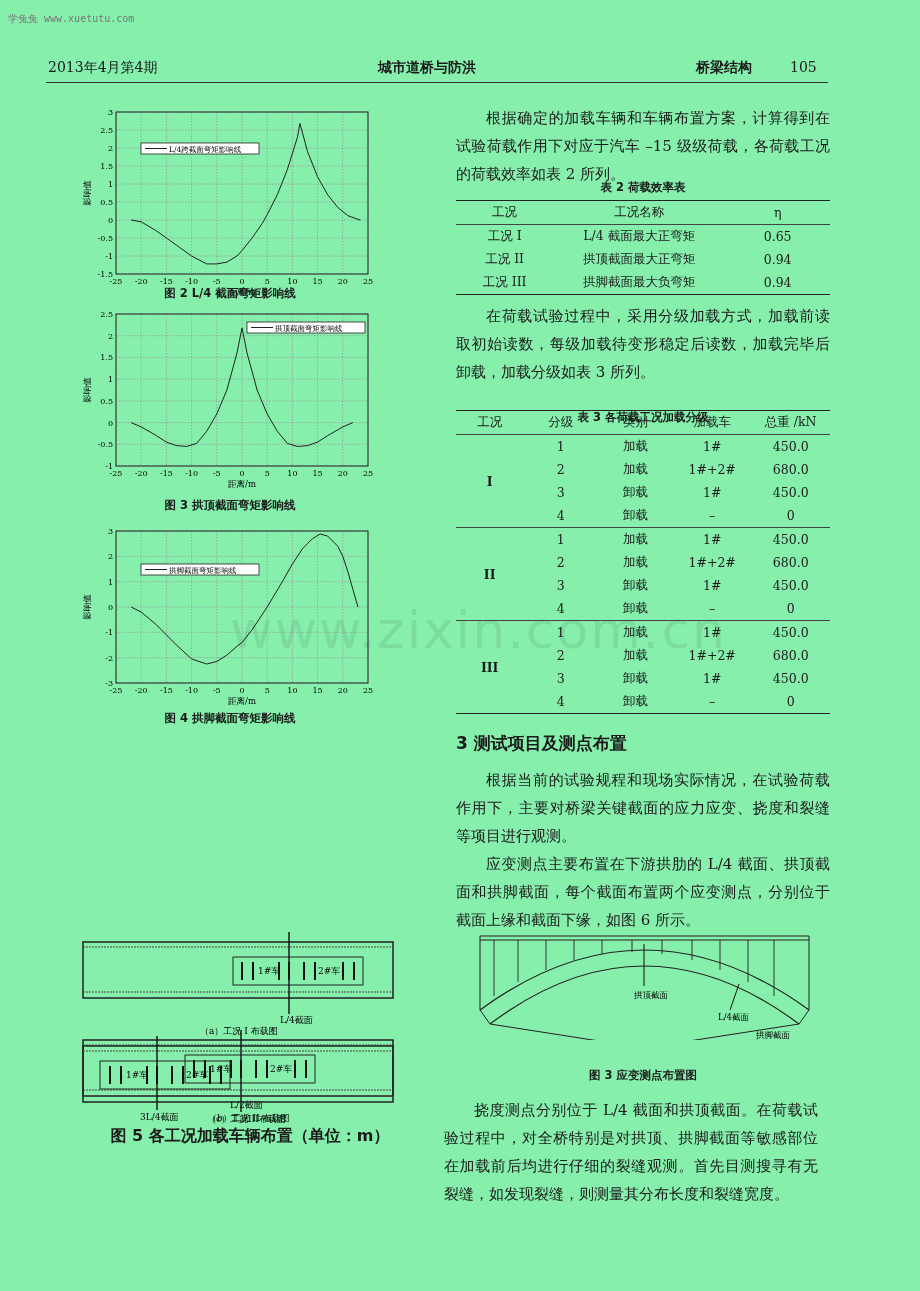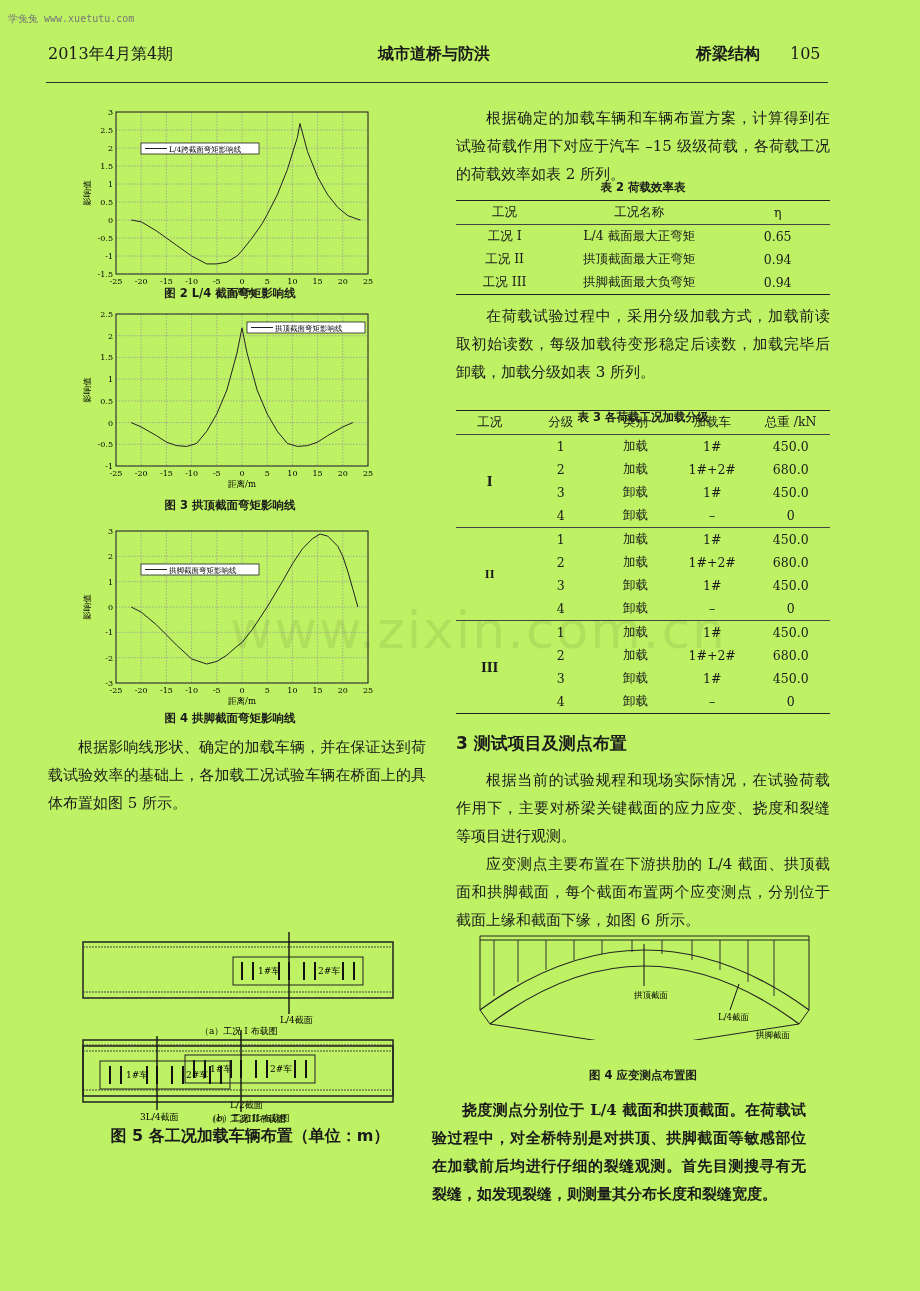--- a/index.html
+++ b/index.html
@@ -1,20 +1,20 @@
 <!DOCTYPE html>
 <html><head>
 <meta charset="utf-8">
 <style>
   body { margin:0; background:#fff; }
-  #page { position:relative; width:920px; height:1291px; background:#bef264; overflow:hidden;
+  #page { position:relative; width:920px; height:1291px; background:#86efac; overflow:hidden;
     font-family:"DejaVu Serif","Liberation Serif",serif; color:#1a1a1a; }
   .abs { position:absolute; }
   .watermark-top { left:8px; top:12px; font-size:10px; color:#777; font-family:"DejaVu Sans Mono",monospace; }
-  .hdr { top:44px; font-size:16px; }
+  .hdr { top:59px; font-size:14px; }
   .hdr-rule { left:46px; top:82px; width:782px; height:0; border-top:1.5px solid #333; }
   .para { font-size:15px; line-height:28px; text-align:justify; }
   .para p { margin:0; text-indent:2em; }
   .cap { font-family:"DejaVu Sans","Liberation Sans",sans-serif; font-weight:bold; font-size:11.5px; text-align:center; }
   .sec { font-family:"DejaVu Sans","Liberation Sans",sans-serif; font-weight:bold; font-size:17px; }
   table.t { border-collapse:collapse; font-size:12.5px; width:100%; }
   table.t th, table.t td { text-align:center; font-weight:normal; padding:0; height:23px; }
   table.t thead tr { border-top:1.6px solid #222; border-bottom:1px solid #444; }
   table.t tbody.last tr:last-child { border-bottom:1.6px solid #222; }
   table.t tbody.grp { border-bottom:1px solid #444; }
@@ -183,21 +183,20 @@
       <text x="10" y="84" font-size="8.5" text-anchor="middle" transform="rotate(-90 10 84)">影响值</text>
       <g>
         <rect x="61" y="41" width="118" height="11" fill="#fff" stroke="#222" stroke-width="0.8"></rect>
         <line x1="65" y1="46.5" x2="87" y2="46.5" stroke="#222"></line>
         <text x="89" y="49.5" font-size="7.5">拱脚截面弯矩影响线</text>
       </g>
     </svg>
 <div class="abs cap" style="left:80px;top:711px;width:300px;">图 4  拱脚截面弯矩影响线</div>
 
 <div class="abs para" style="left:48px;top:733px;width:378px;">
-  <p>根据影响线形状、确定的加载车辆，并在保证达到荷载试验效率的基础上，各加载工况试验车辆在桥面上的具体布置如图 5 所示。</p>
 </div>
 
 <svg class="abs" style="left:60px;top:930px" width="380" height="210">
   <g>
     <rect x="23" y="12" width="310" height="56" fill="none" stroke="#222" stroke-width="1.5"></rect>
     <line x1="23" y1="17" x2="333" y2="17" stroke="#444" stroke-dasharray="2,1"></line>
     <line x1="23" y1="62" x2="333" y2="62" stroke="#444" stroke-dasharray="2,1"></line>
     <rect x="173" y="27" width="130" height="28" fill="none" stroke="#222"></rect>
     <line x1="229" y1="2" x2="229" y2="84" stroke="#111" stroke-width="1.4"></line>
     <g stroke="#111" stroke-width="2">
@@ -342,21 +341,21 @@
           </tr>
           <tr>
             <td>4</td>
             <td>卸载</td>
             <td>–</td>
             <td>0</td>
           </tr>
         </tbody>
         <tbody class="grp">
           <tr>
-            <td rowspan="4" style="font-weight: bold; font-family: Liberation Serif, serif;">II</td>
+            <td rowspan="4" style="font-weight: bold;">II</td>
             <td>1</td>
             <td>加载</td>
             <td>1#</td>
             <td>450.0</td>
           </tr>
           <tr>
             <td>2</td>
             <td>加载</td>
             <td>1#+2#</td>
             <td>680.0</td>
@@ -431,19 +430,19 @@
   <path d="M24 80 Q 188 -40 353 80" fill="none" stroke="#222" stroke-width="1.2"></path>
   <path d="M34 94 Q 188 -22 343 94" fill="none" stroke="#222" stroke-width="1.2"></path>
   <path d="M24 80 L34 94 L188 118" fill="none" stroke="#222"></path>
   <path d="M353 80 L343 94 L188 118" fill="none" stroke="#222"></path>
   <line x1="188" y1="14" x2="188" y2="56" stroke="#111"></line>
   <line x1="283" y1="54" x2="274" y2="80" stroke="#111"></line>
   <text x="178" y="68" font-size="8.5">拱顶截面</text>
   <text x="262" y="90" font-size="8.5">L/4截面</text>
   <text x="300" y="108" font-size="8.5">拱脚截面</text>
 </svg>
-<div class="abs cap" style="left:456px;top:1068px;width:374px;">图 4   应变测点布置图</div>
-
-<div class="abs para" style="left:432px;top:1096px;width:374px;font-weight:bold;">
+<div class="abs cap" style="left:456px;top:1068px;width:374px;">图 3   应变测点布置图</div>
+
+<div class="abs para" style="left:444px;top:1096px;width:374px;">
   <p>挠度测点分别位于 L/4 截面和拱顶截面。在荷载试验过程中，对全桥特别是对拱顶、拱脚截面等敏感部位在加载前后均进行仔细的裂缝观测。首先目测搜寻有无裂缝，如发现裂缝，则测量其分布长度和裂缝宽度。</p>
 </div>
 
 </div>
 
 </body></html>

